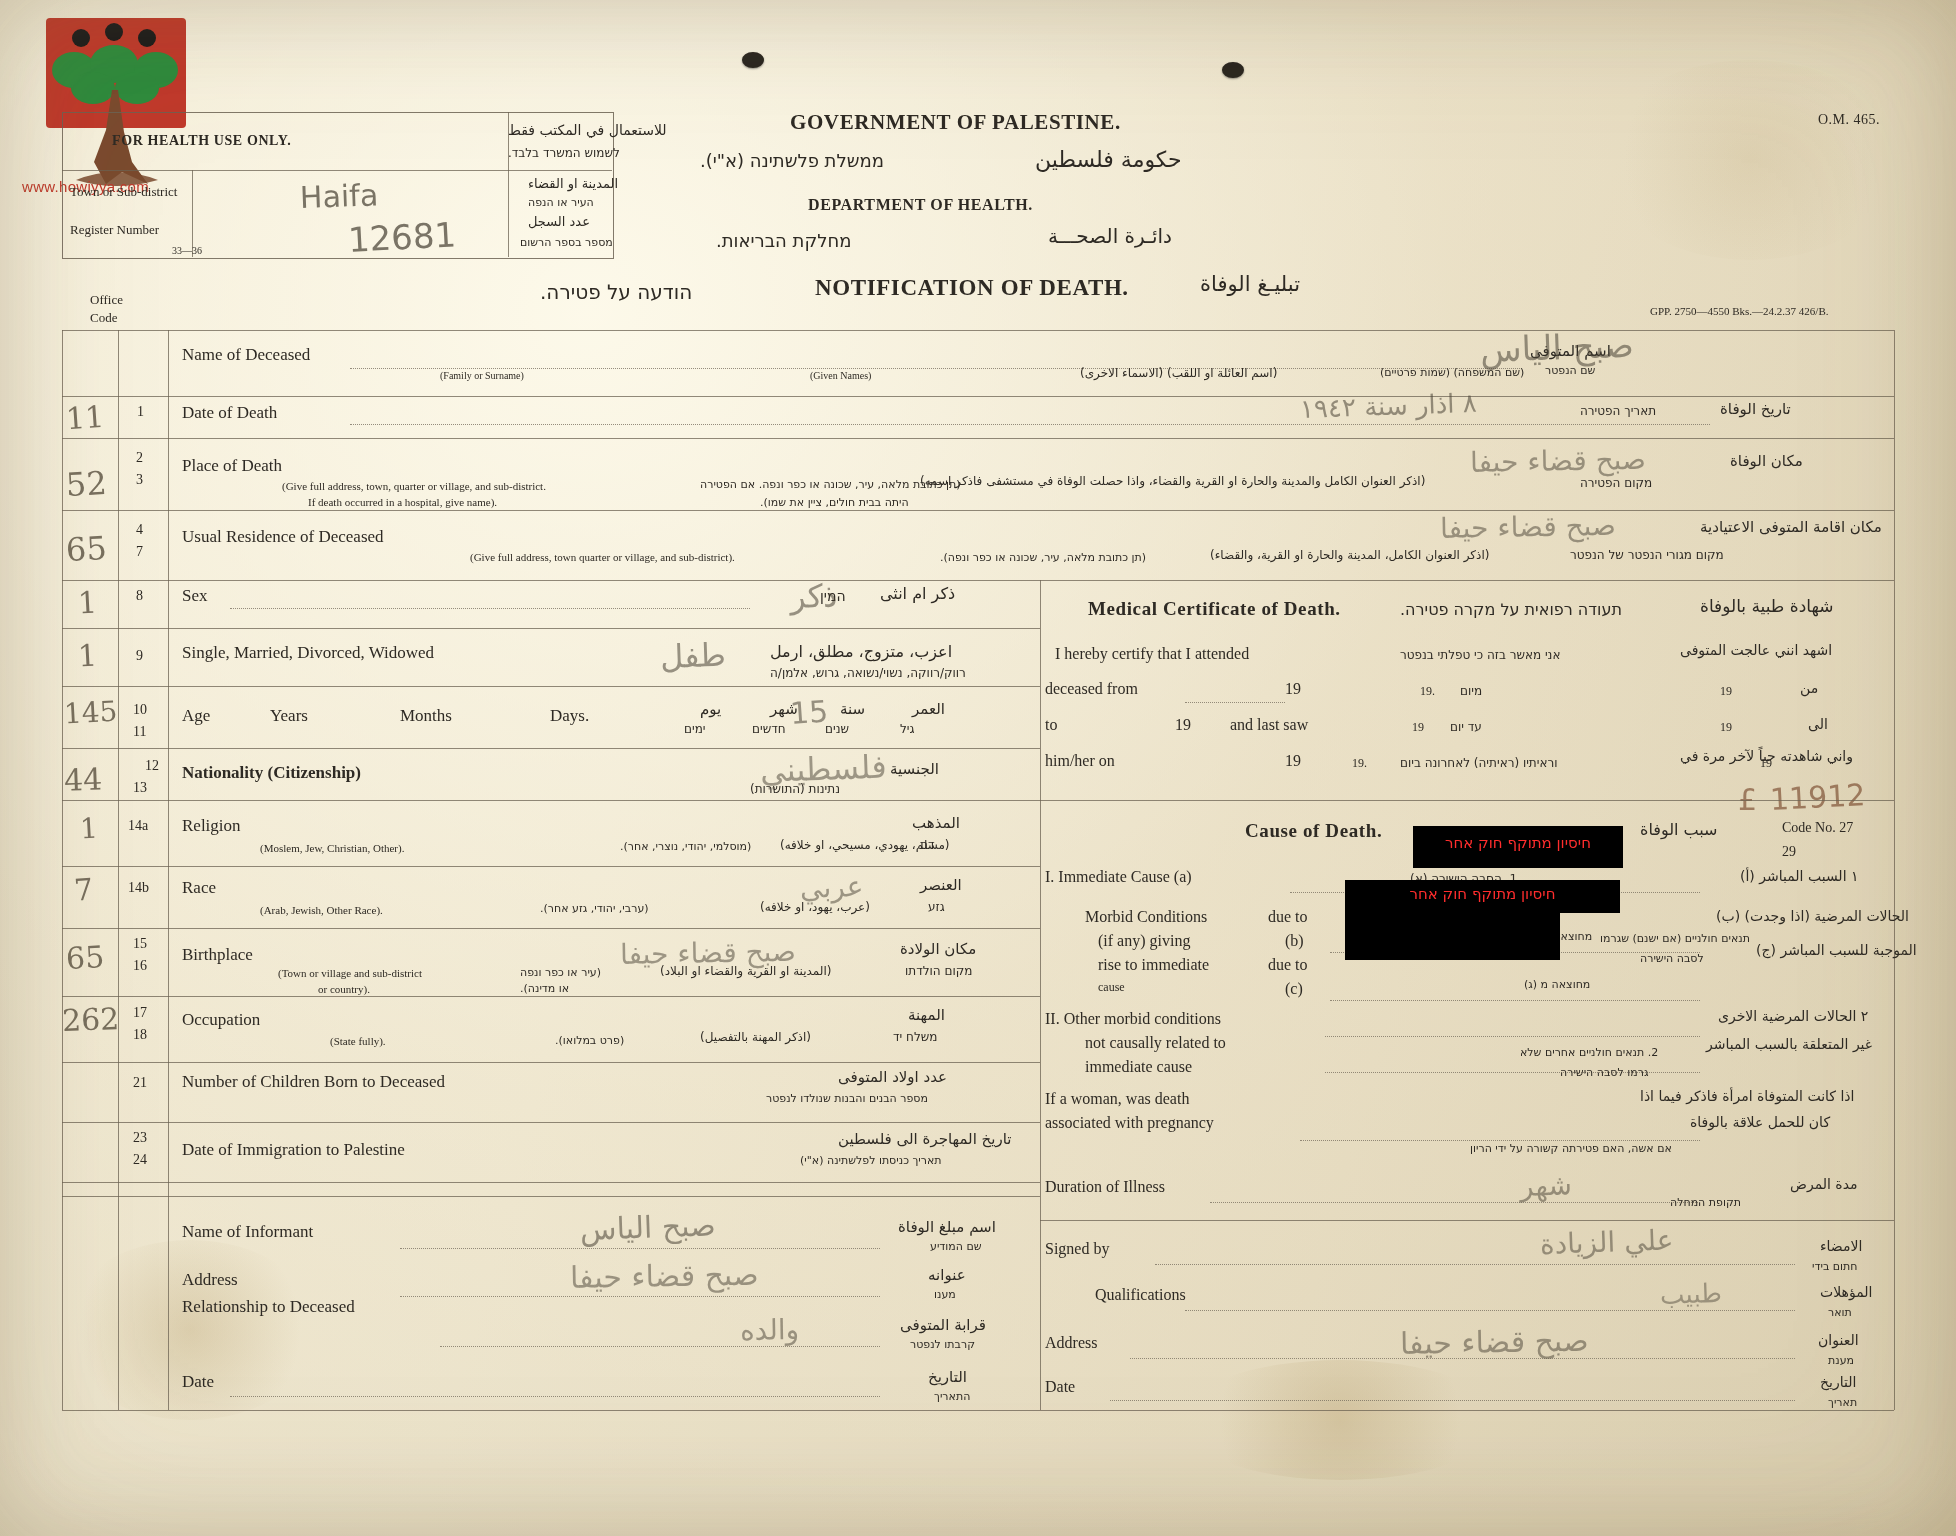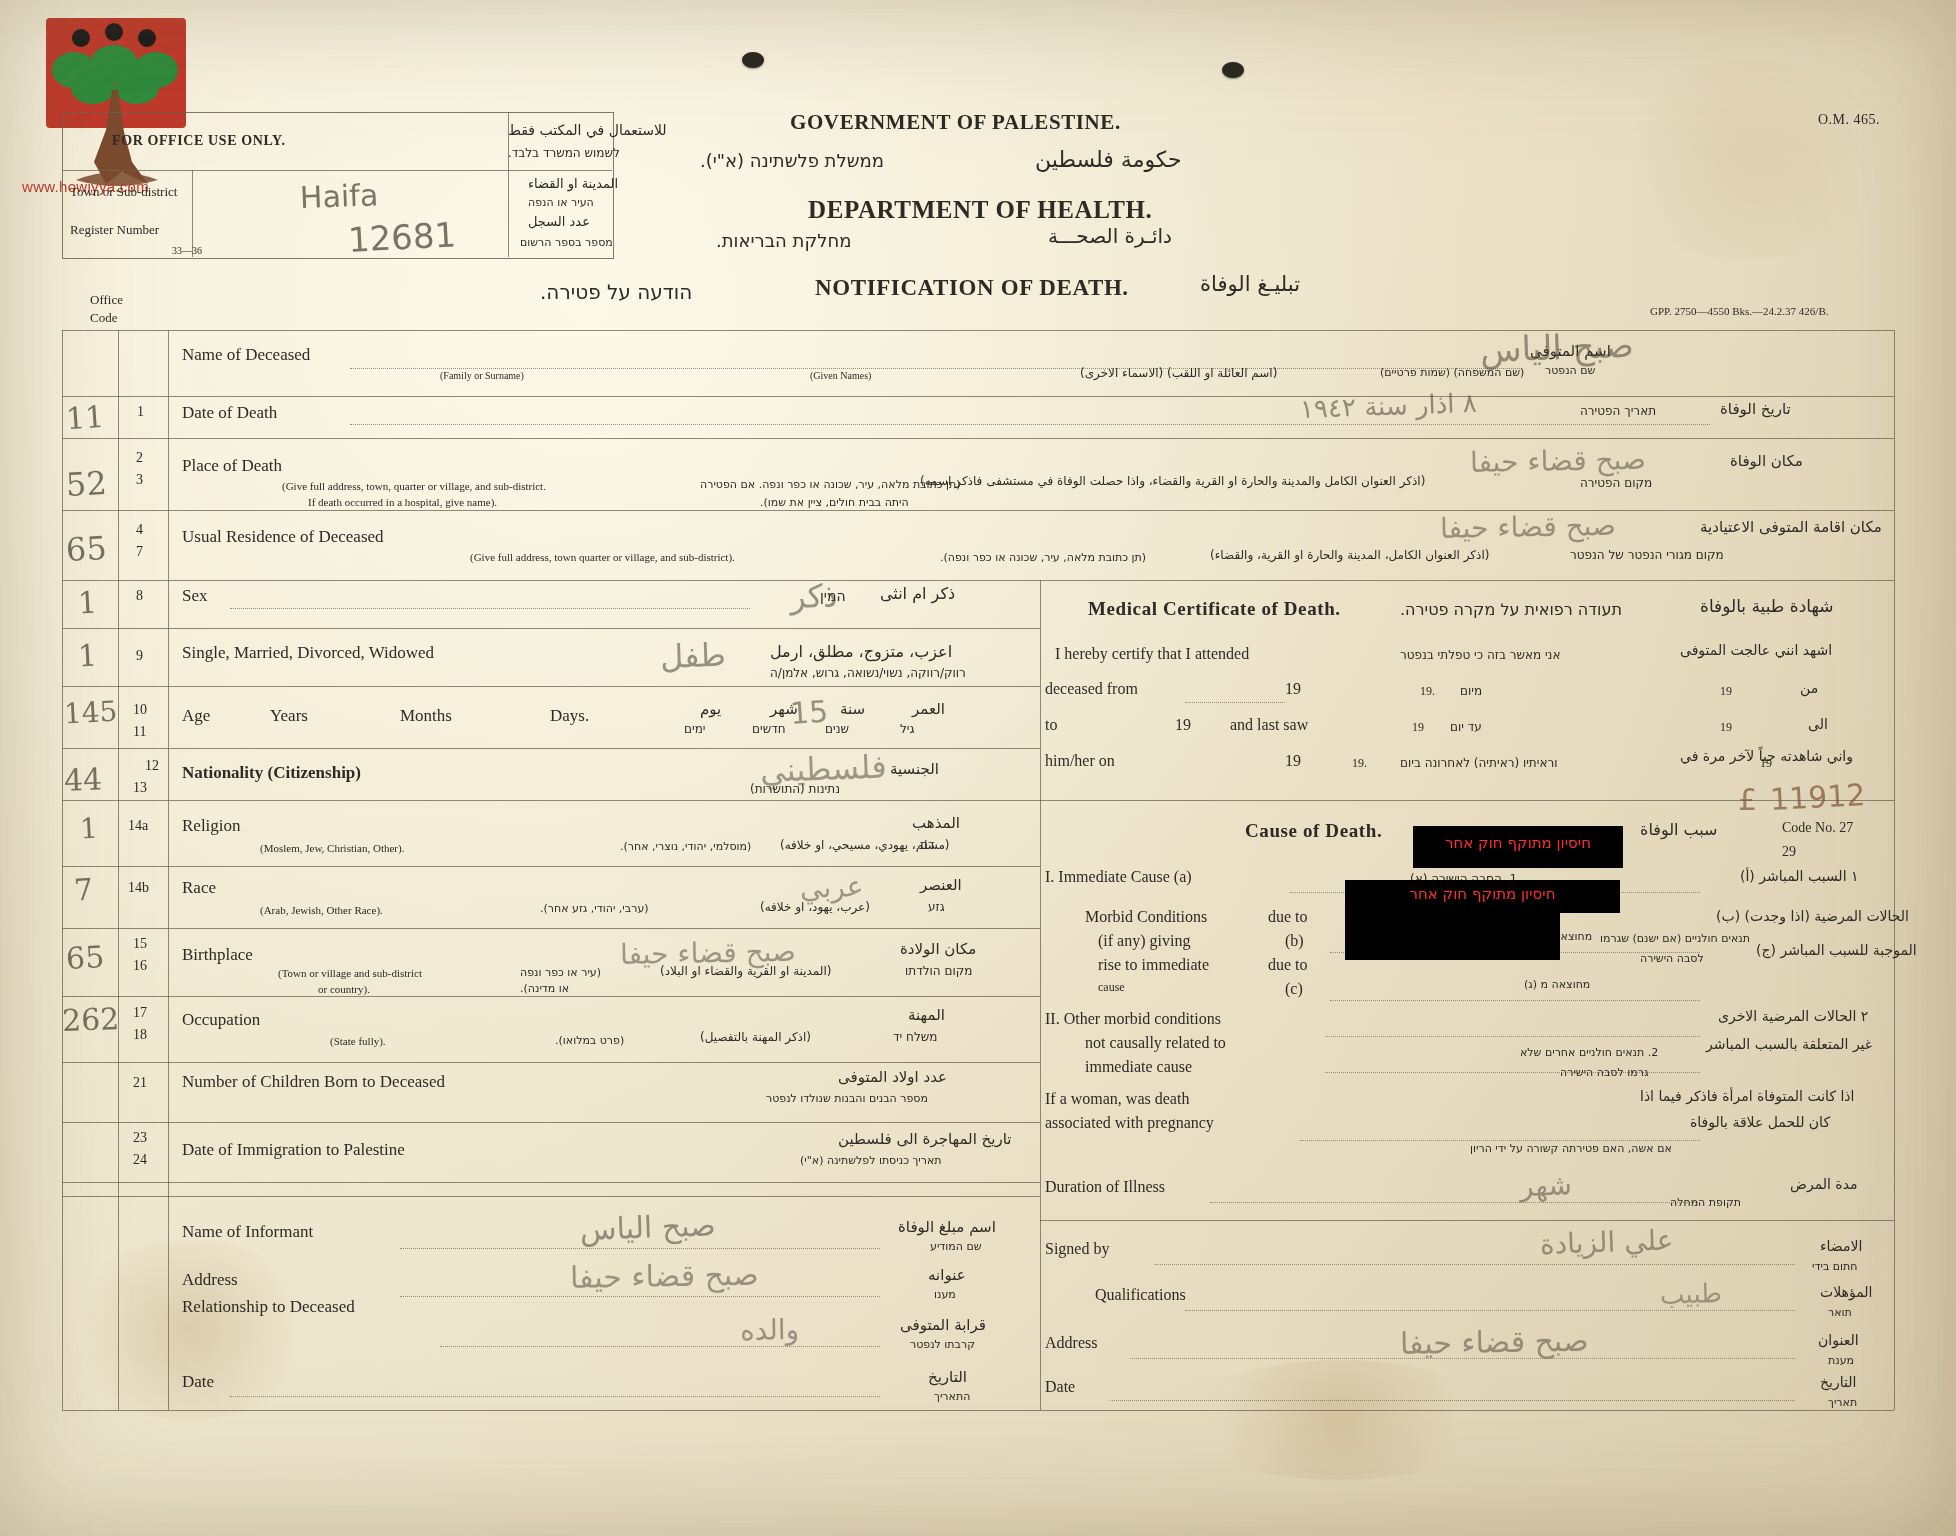--- a/index.html
+++ b/index.html
@@ -112,37 +112,37 @@
     <path d="M76 78 L82 78 L88 120 L96 150 L112 172 L86 160 L70 172 L58 150 L70 118 Z" fill="#7a4a2e"></path>
     <path d="M40 168 q40 -16 82 0 q-42 12 -82 0z" fill="#7a4a2e" opacity=".85"></path>
   </svg>
 </div>
 <div class="logo-url">www.howiyya.com</div>
 
 <div class="t en ttl" style="left:790px;top:110px;font-size:21px;">GOVERNMENT OF PALESTINE.</div>
 <div class="t ar" style="left:1035px;top:147px;font-size:22px;">حكومة فلسطين</div>
 <div class="t he" style="left:700px;top:150px;font-size:18px;">ממשלת פלשתינה (א"י).</div>
 
-<div class="t en ttl" style="left:808px;top:196px;font-size:25px;">DEPARTMENT OF HEALTH.</div>
+<div class="t en ttl" style="left:808px;top:196px;font-size:16px;">DEPARTMENT OF HEALTH.</div>
 <div class="t ar" style="left:1048px;top:224px;font-size:20px;">دائـرة الصحـــة</div>
 <div class="t he" style="left:716px;top:230px;font-size:18px;">מחלקת הבריאות.</div>
 
 <div class="t en ttl" style="left:815px;top:275px;font-size:23px;">NOTIFICATION OF DEATH.</div>
 <div class="t ar" style="left:1200px;top:272px;font-size:21px;">تبليـغ الوفاة</div>
 <div class="t he" style="left:540px;top:280px;font-size:20px;">הודעה על פטירה.</div>
 
 <div class="t en" style="left:1818px;top:112px;font-size:14px;letter-spacing:.5px;">O.M. 465.</div>
 <div class="t en xs" style="left:1650px;top:305px;font-size:11px;">GPP. 2750—4550 Bks.—24.2.37 426/B.</div>
 
 <div class="boxline" style="left:62px;top:112px;width:550px;height:145px;"></div>
 <div class="hr" style="left:62px;top:170px;width:550px;"></div>
 <div class="vr" style="left:192px;top:170px;height:87px;"></div>
 <div class="vr" style="left:508px;top:112px;height:145px;"></div>
 
-<div class="t en ttl" style="left:112px;top:133px;font-size:14px;">FOR OFFICE USE ONLY.</div>
+<div class="t en ttl" style="left:112px;top:133px;font-size:14px;">FOR HEALTH USE ONLY.</div>
 <div class="t ar" style="left:508px;top:122px;font-size:14px;">للاستعمال في المكتب فقط</div>
 <div class="t he" style="left:508px;top:146px;font-size:12px;">לשמוש המשרד בלבד.</div>
 
 <div class="t en sm" style="left:70px;top:184px;font-size:13px;">Town or Sub-district</div>
 <div class="t ar" style="left:528px;top:176px;font-size:13px;">المدينة او القضاء</div>
 <div class="t he xs" style="left:528px;top:196px;font-size:11px;">העיר או הנפה</div>
 
 <div class="t en sm" style="left:70px;top:222px;font-size:13px;">Register Number</div>
 <div class="t en xs" style="left:172px;top:245px;font-size:10px;">33—36</div>
 <div class="t ar" style="left:528px;top:214px;font-size:13px;">عدد السجل</div>

